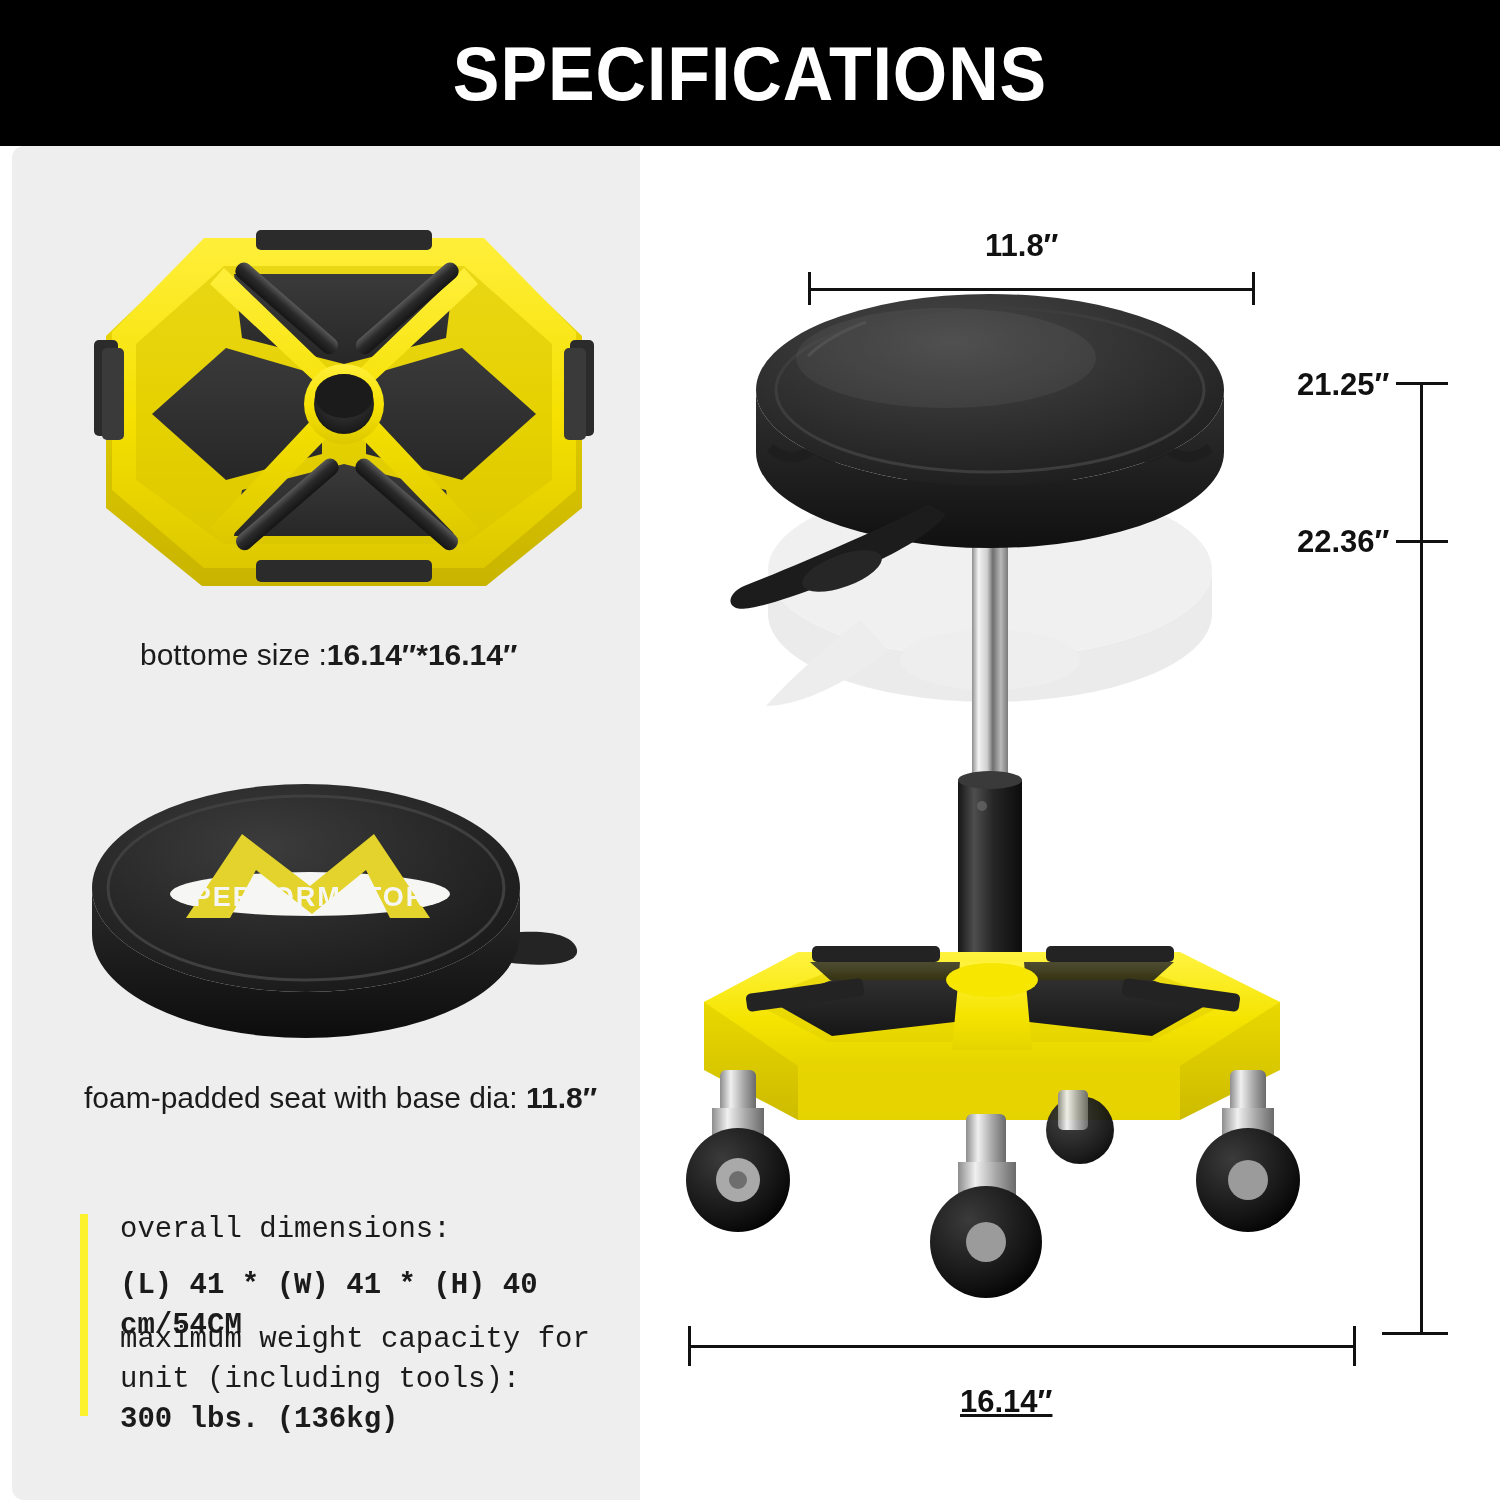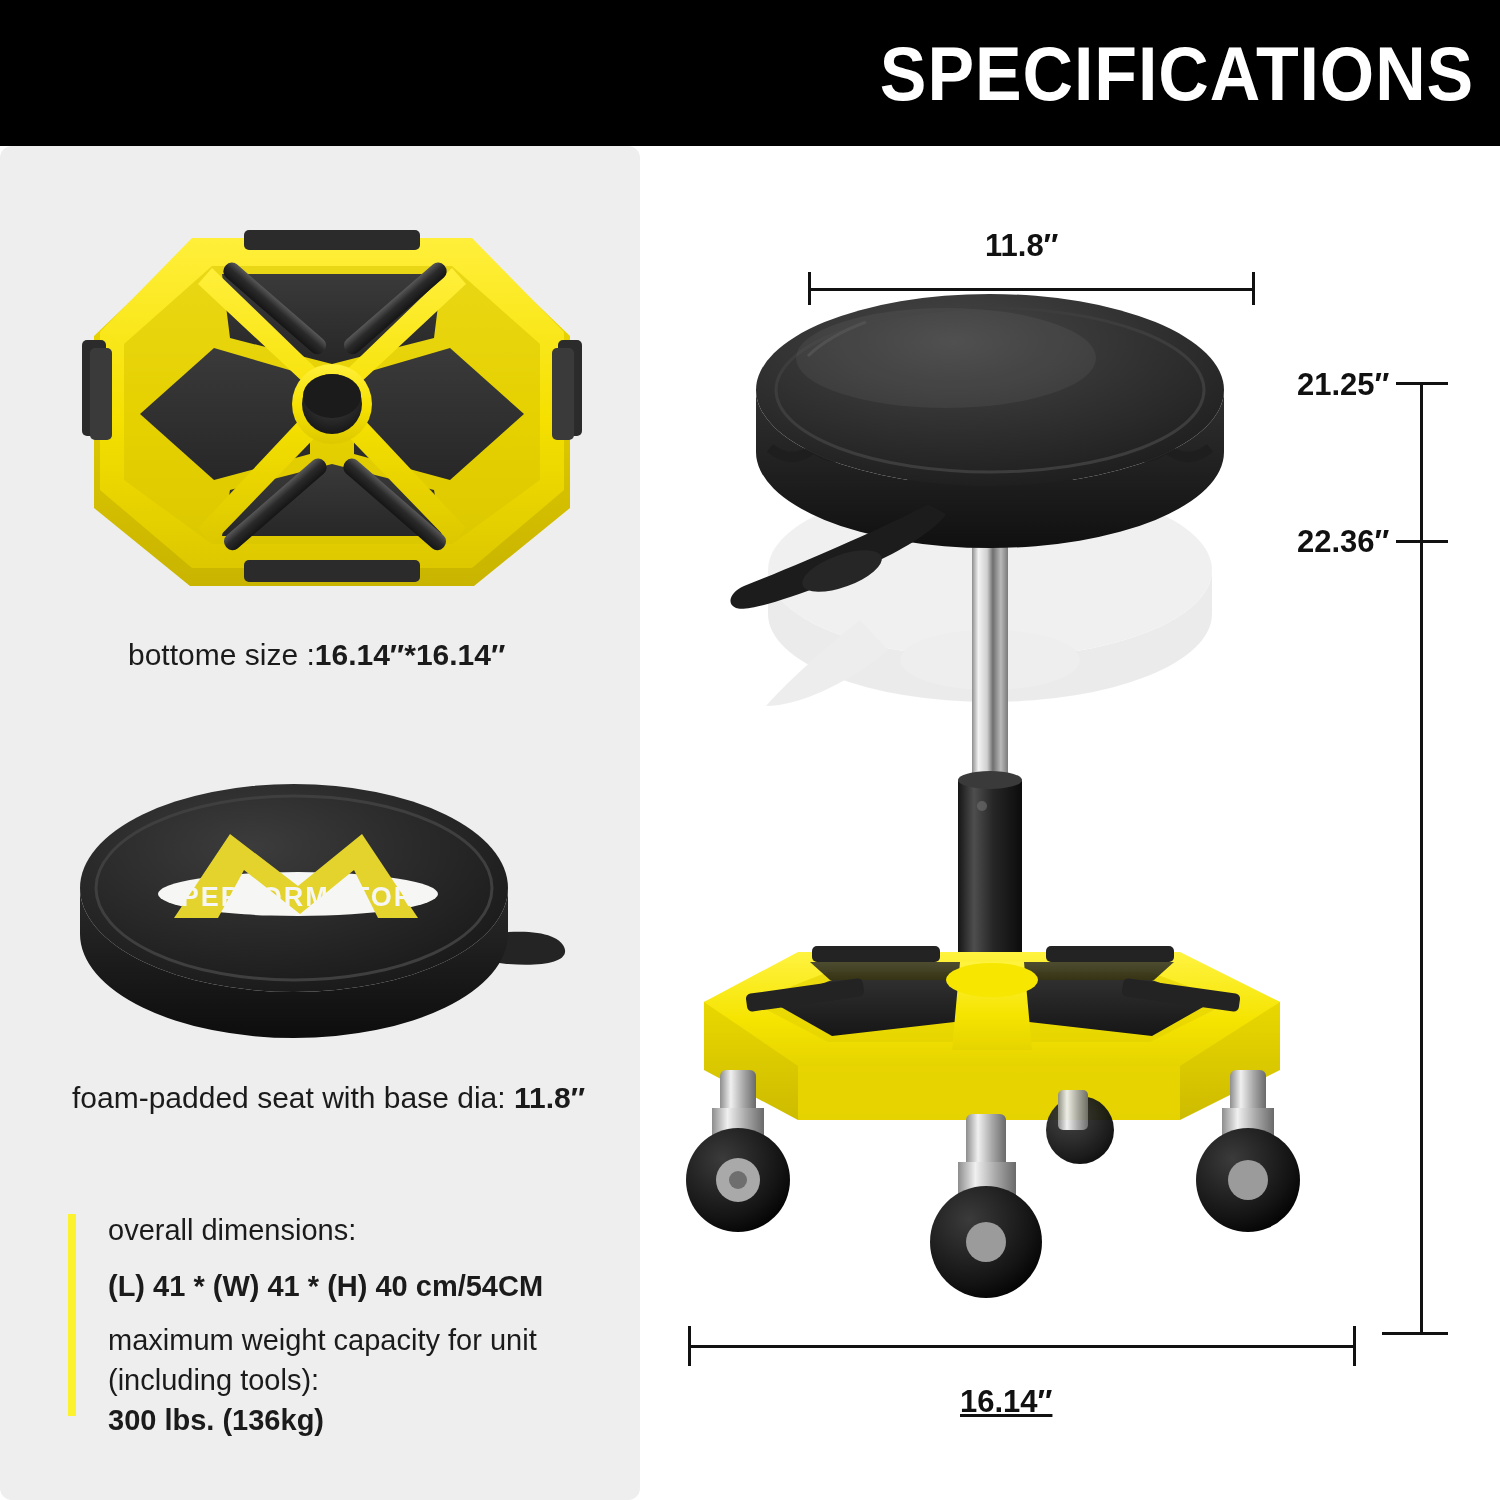--- a/index.html
+++ b/index.html
@@ -8,35 +8,35 @@
     font-family:"Liberation Sans", sans-serif;
     background:#ffffff;
     position:relative;
     overflow:hidden;
   }
 
   
   #header {
     position:absolute; left:0; top:0; width:1500px; height:146px;
     background:#000000;
-    display:flex; align-items:center; justify-content:flex-end;
+    display:flex; align-items:center; justify-content:center;
   }
   #header-title {
     color:#ffffff;
     font-family:"Liberation Sans Narrow","Liberation Sans", sans-serif;
     font-size:76px;
     font-weight:bold;
     letter-spacing:1px;
     transform:scaleX(0.92);
     white-space:nowrap;
   }
 
   
   #left-panel {
-    position:absolute; left:0; top:146px; width:640px; height:1354px;
+    position:absolute; left:12px; top:146px; width:640px; height:1354px;
     background:#eeeeee;
     border-radius:12px;
   }
   #right-panel {
     position:absolute; left:640px; top:146px; width:860px; height:1354px;
     background:#ffffff;
   }
 
   
   .caption {
@@ -65,20 +65,21 @@
     position:absolute; left:68px; top:1068px; width:560px;
   }
   #spec-bar {
     position:absolute; left:0px; top:0px; width:8px; height:202px;
     background:#fdf22e;
   }
   .spec-text {
     position:absolute; left:40px;
     font-size:29px; line-height:40px; color:#1b1b1b;
     width:520px;
+    font-family:Liberation Mono, monospace;
   }
   .spec-text.b { font-weight:bold; }
   #spec-1  { top:-4px; }
   #spec-1b { top:36px;margin-top:16px; }
   #spec-2  { top:106px; }
   #spec-2b { top:186px; }
 
   
   #stool-figure {
     position:absolute; left:660px; top:190px; width:700px; height:1120px;

